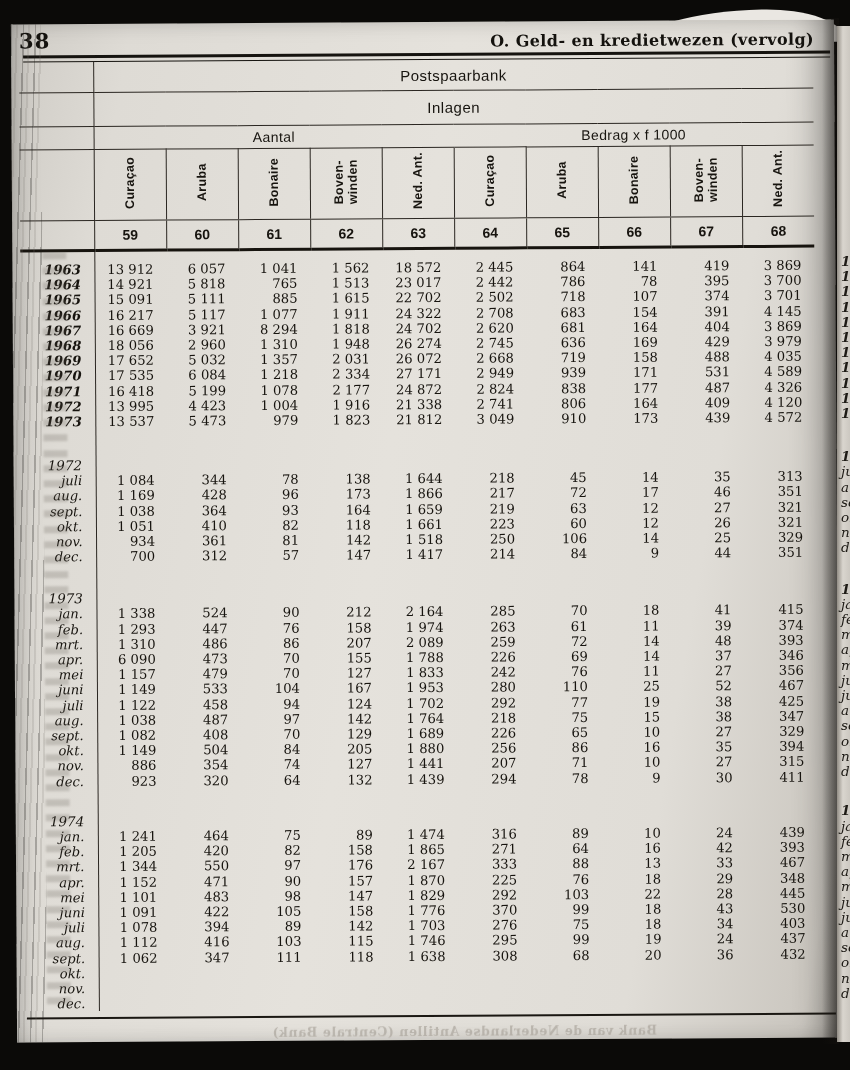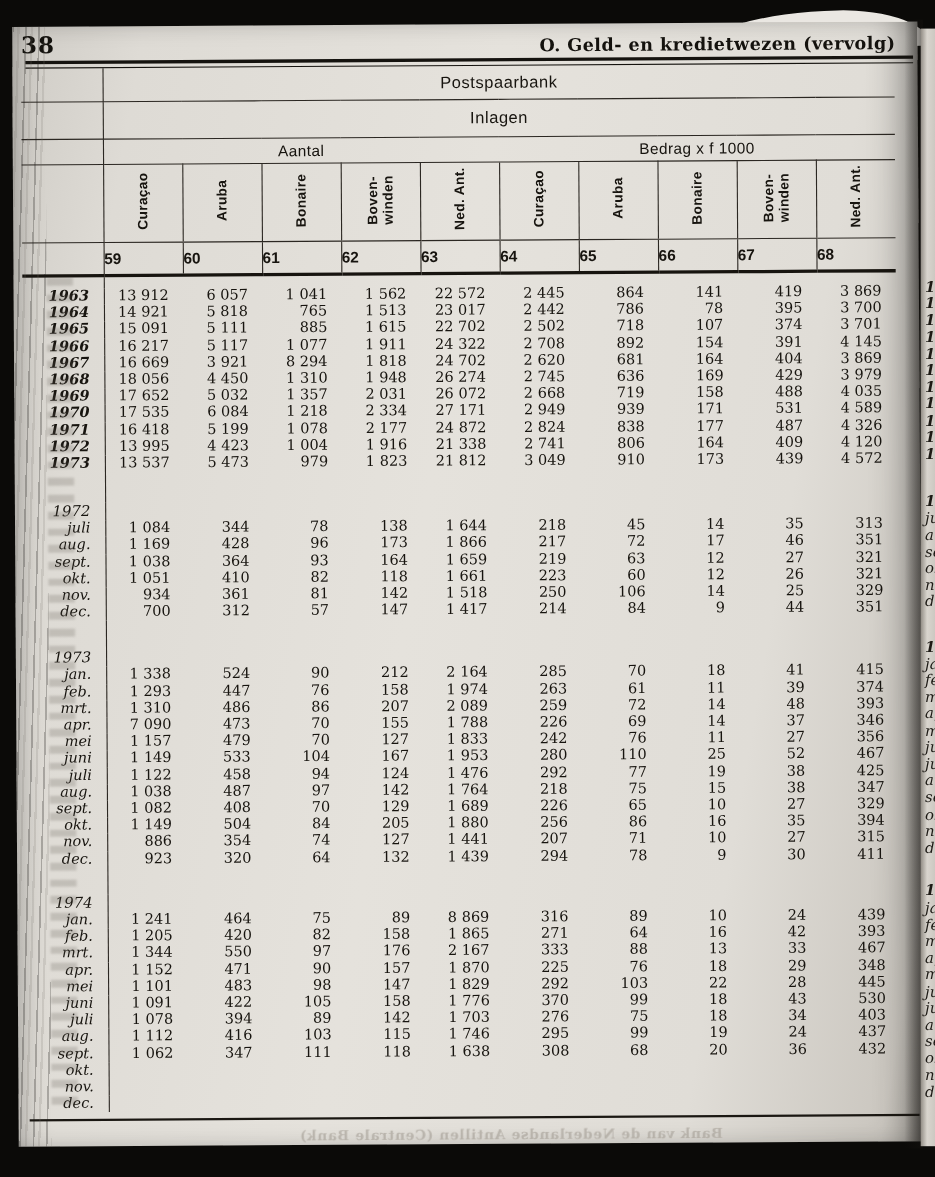--- a/index.html
+++ b/index.html
@@ -39,21 +39,21 @@
   tr.t-title  th{height:30px;font-size:15px;letter-spacing:.5px;vertical-align:middle;border-bottom:1.2px solid #2b2722;}
   tr.t-sub    th{height:33px;font-size:15px;letter-spacing:.5px;vertical-align:middle;border-bottom:1.2px solid #2b2722;}
   tr.t-groups th{height:22px;font-size:14px;letter-spacing:.4px;vertical-align:middle;border-bottom:1.2px solid #2b2722;}
   td.lblcell,th.lblcell{border-right:1.5px solid #2b2722;}
   tr.t-vlabels th{height:70px;vertical-align:middle;text-align:center;border-bottom:1.2px solid #2b2722;}
   tr.t-vlabels th + th{border-left:1.2px solid #2b2722;}
   tr.t-vlabels th.lblcell + th{border-left:none;}
   .vtext{writing-mode:vertical-rl;transform:rotate(180deg);display:inline-block;
     font-family:"Liberation Sans",sans-serif;font-weight:700;font-size:12.5px;line-height:1.12;
     letter-spacing:.3px;white-space:pre-line;}
-  tr.t-nums td{height:28px;text-align:left;vertical-align:middle;font-family:"Liberation Sans",sans-serif;
+  tr.t-nums td{height:28px;text-align:center;vertical-align:middle;font-family:"Liberation Sans",sans-serif;
     font-weight:700;font-size:14px;border-bottom:3px solid #17140f;margin-left:40px;}
   tr.t-nums td + td{border-left:1.2px solid #2b2722;}
   tr.t-nums td.lblcell + td{border-left:none;}
   tr.data td{height:15.2px;line-height:15.2px;font-size:13.2px;text-align:right;padding-right:13px;
     font-family:"DejaVu Serif",serif;}
   td.row-label{text-align:left;padding-left:6px;padding-right:0;font-style:italic;font-size:13.5px;}
   tr.year-row td.row-label, td.section-label{font-weight:700;}
   tr.section-row td{height:16px;line-height:16px;font-size:13.5px;}
   .rule-bottom{margin:6px 4px 0 10px;border-top:2.5px solid #1a1712;}
   .bleed-text{margin:7px 0 0 80px;width:560px;transform:scaleX(-1);
@@ -141,21 +141,21 @@
         <tr>
           <td class="lblcell" style="height: 10px;"></td>
           <td colspan="10"></td>
         </tr>
         <tr class="data year-row">
           <td class="row-label lblcell">1963</td>
           <td>13 912</td>
           <td>6 057</td>
           <td>1 041</td>
           <td>1 562</td>
-          <td>22 572</td>
+          <td>18 572</td>
           <td>2 445</td>
           <td>864</td>
           <td>141</td>
           <td>419</td>
           <td>3 869</td>
         </tr>
         <tr class="data year-row">
           <td class="row-label lblcell">1964</td>
           <td>14 921</td>
           <td>5 818</td>
@@ -182,42 +182,42 @@
           <td>3 701</td>
         </tr>
         <tr class="data year-row">
           <td class="row-label lblcell">1966</td>
           <td>16 217</td>
           <td>5 117</td>
           <td>1 077</td>
           <td>1 911</td>
           <td>24 322</td>
           <td>2 708</td>
-          <td>892</td>
+          <td>683</td>
           <td>154</td>
           <td>391</td>
           <td>4 145</td>
         </tr>
         <tr class="data year-row">
           <td class="row-label lblcell">1967</td>
           <td>16 669</td>
           <td>3 921</td>
           <td>8 294</td>
           <td>1 818</td>
           <td>24 702</td>
           <td>2 620</td>
           <td>681</td>
           <td>164</td>
           <td>404</td>
           <td>3 869</td>
         </tr>
         <tr class="data year-row">
           <td class="row-label lblcell">1968</td>
           <td>18 056</td>
-          <td>4 450</td>
+          <td>2 960</td>
           <td>1 310</td>
           <td>1 948</td>
           <td>26 274</td>
           <td>2 745</td>
           <td>636</td>
           <td>169</td>
           <td>429</td>
           <td>3 979</td>
         </tr>
         <tr class="data year-row">
@@ -413,21 +413,21 @@
           <td>207</td>
           <td>2 089</td>
           <td>259</td>
           <td>72</td>
           <td>14</td>
           <td>48</td>
           <td>393</td>
         </tr>
         <tr class="data">
           <td class="row-label lblcell">apr.</td>
-          <td>7 090</td>
+          <td>6 090</td>
           <td>473</td>
           <td>70</td>
           <td>155</td>
           <td>1 788</td>
           <td>226</td>
           <td>69</td>
           <td>14</td>
           <td>37</td>
           <td>346</td>
         </tr>
@@ -456,21 +456,21 @@
           <td>25</td>
           <td>52</td>
           <td>467</td>
         </tr>
         <tr class="data">
           <td class="row-label lblcell">juli</td>
           <td>1 122</td>
           <td>458</td>
           <td>94</td>
           <td>124</td>
-          <td>1 476</td>
+          <td>1 702</td>
           <td>292</td>
           <td>77</td>
           <td>19</td>
           <td>38</td>
           <td>425</td>
         </tr>
         <tr class="data">
           <td class="row-label lblcell">aug.</td>
           <td>1 038</td>
           <td>487</td>
@@ -542,21 +542,21 @@
         <tr class="data section-row">
           <td class="row-label lblcell section-label">1974</td>
           <td colspan="10"></td>
         </tr>
         <tr class="data">
           <td class="row-label lblcell">jan.</td>
           <td>1 241</td>
           <td>464</td>
           <td>75</td>
           <td>89</td>
-          <td>8 869</td>
+          <td>1 474</td>
           <td>316</td>
           <td>89</td>
           <td>10</td>
           <td>24</td>
           <td>439</td>
         </tr>
         <tr class="data">
           <td class="row-label lblcell">feb.</td>
           <td>1 205</td>
           <td>420</td>

